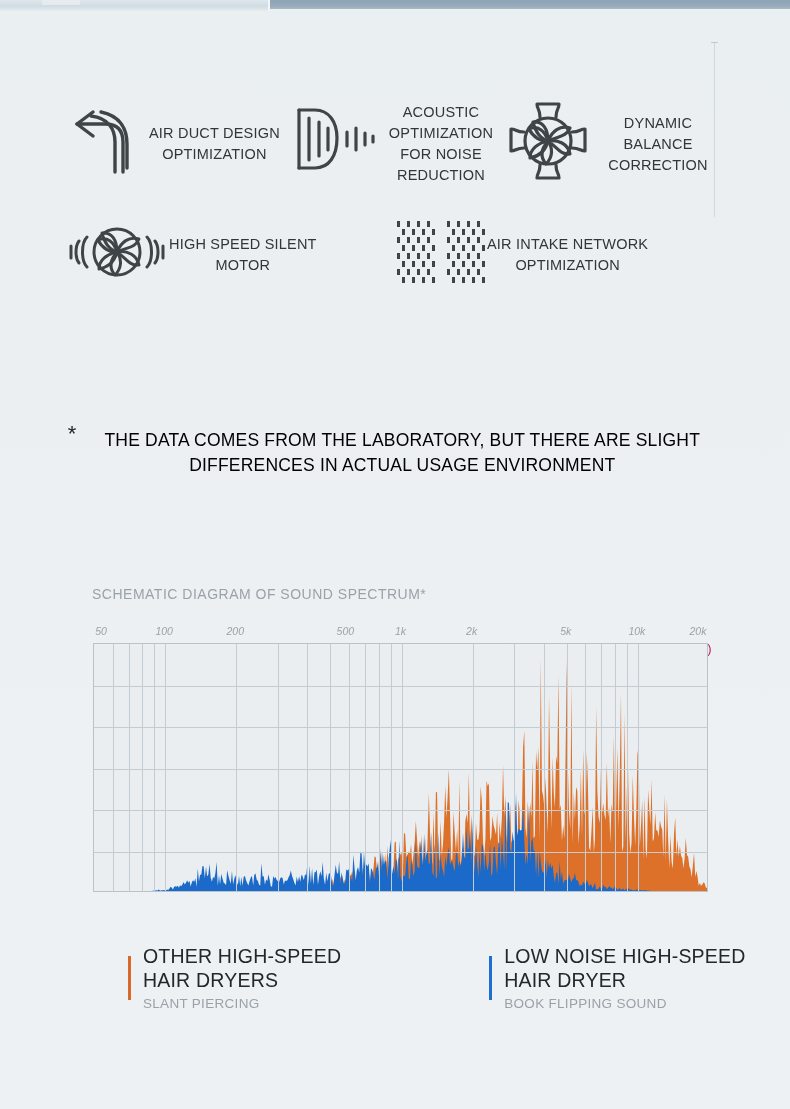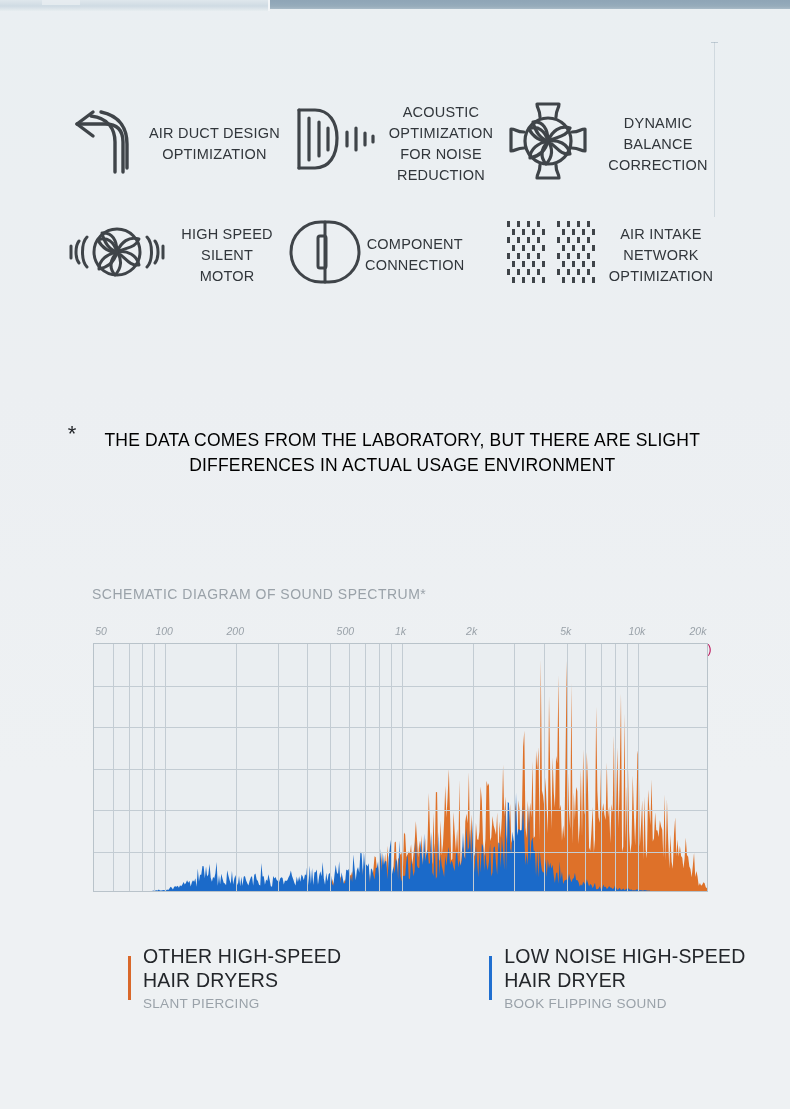--- a/index.html
+++ b/index.html
@@ -131,31 +131,20 @@
           <path d="M6 29 V41"></path>
           <path d="M82 20 C88 26 88 44 82 50"></path>
           <path d="M90 24 C94 29 94 41 90 46"></path>
           <path d="M98 29 V41"></path>
         </svg>
       </div>
       <div class="flabel" style="white-space:pre-line">HIGH SPEED SILENT
 MOTOR</div>
     </div>
 
-    <div class="fcell">
-      <div class="ficon">
-        <svg width="80" height="72" viewBox="0 0 80 72" fill="none" stroke="#3f4449" stroke-width="3" stroke-linecap="round" stroke-linejoin="round">
-          <rect x="6" y="6" width="68" height="60" rx="30" ry="30"></rect>
-          <path d="M40 6 V66"></path>
-          <rect x="33" y="20" width="8" height="32" rx="2"></rect>
-        </svg>
-      </div>
-      <div class="flabel" style="white-space:pre-line">COMPONENT
-CONNECTION</div>
-    </div>
 
     <div class="fcell">
       <div class="ficon">
         <svg width="92" height="66" viewBox="0 0 92 66" fill="#3f4449">
           <g id="mesh">
             <g>
               <rect x="2" y="2" width="3" height="6"></rect>
                 <rect x="12" y="2" width="3" height="6"></rect>
                 <rect x="22" y="2" width="3" height="6"></rect>
                 <rect x="32" y="2" width="3" height="6"></rect>

